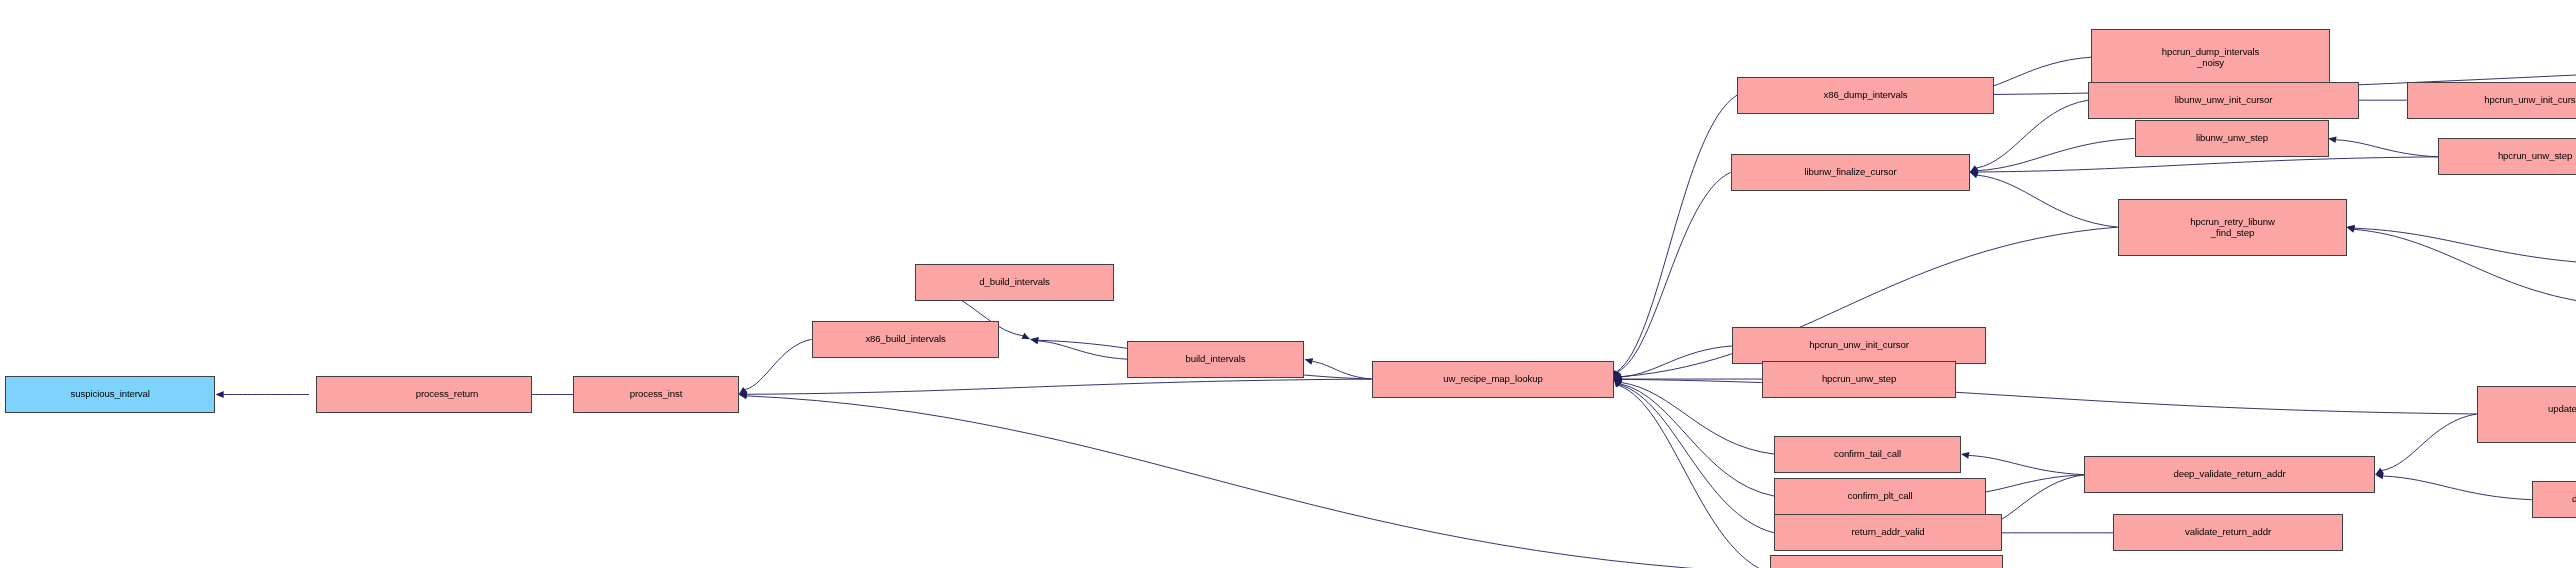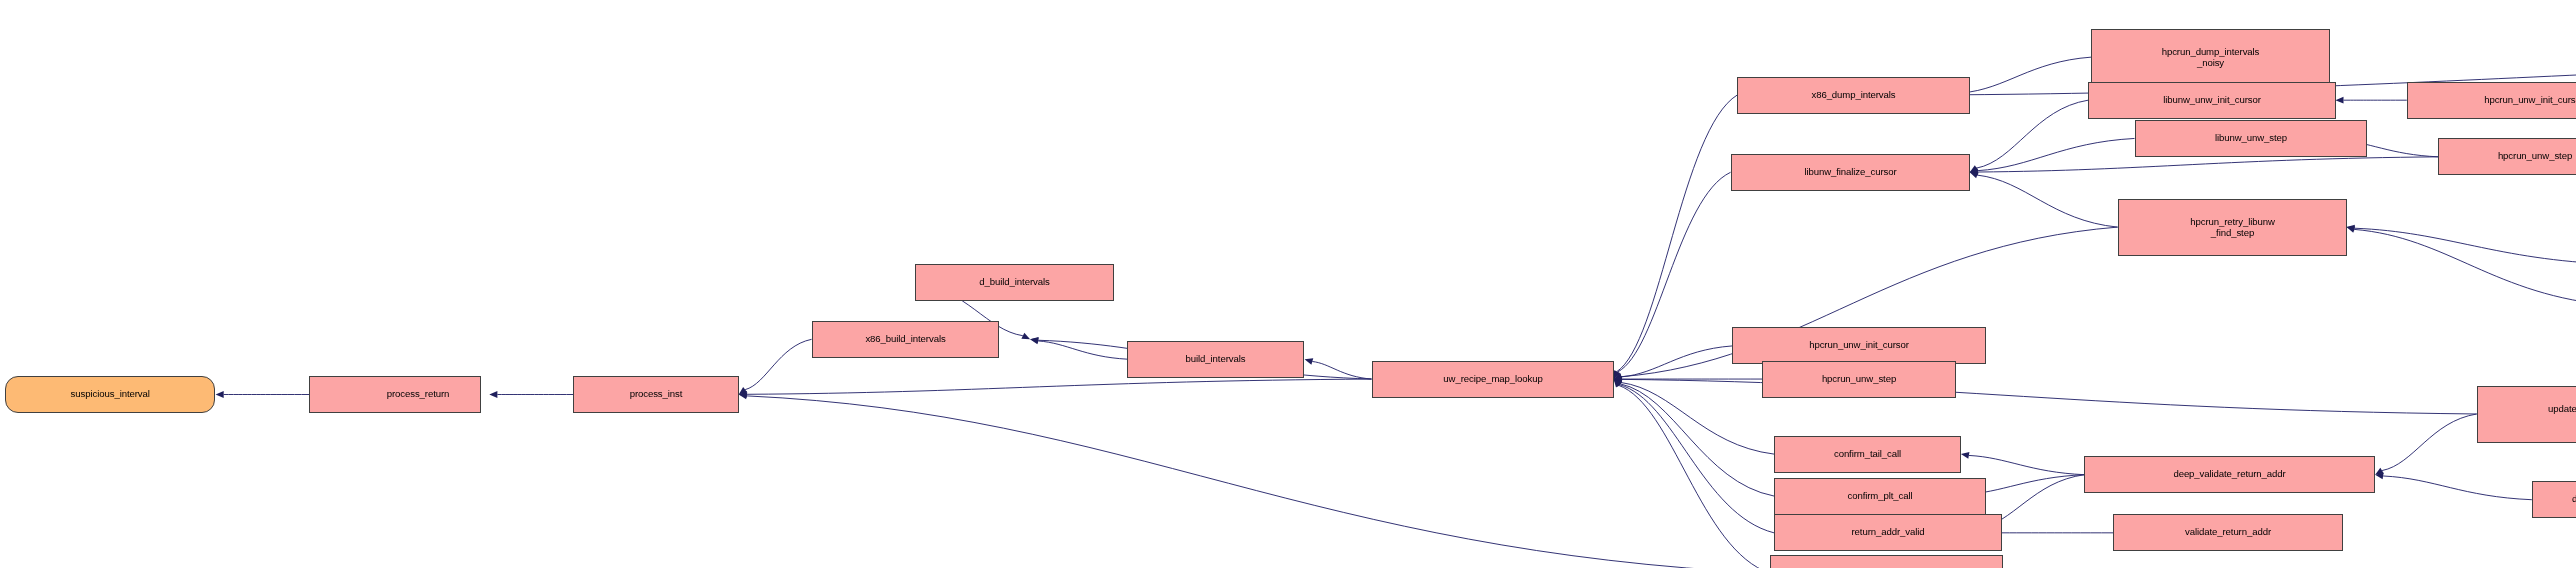--- a/index.html
+++ b/index.html
@@ -3,21 +3,21 @@
 <meta charset="utf-8">
 <style>
   html,body{margin:0;padding:0;background:#ffffff;}
   body{font-family:"Liberation Sans", sans-serif;}
   #graph-root{position:relative;width:2576px;height:569px;background:#ffffff;overflow:hidden;}
   svg#edges{position:absolute;left:0;top:0;width:2576px;height:569px;}
   .node{position:absolute;box-sizing:border-box;display:flex;align-items:center;justify-content:center;
         background:#fca5a5;border:0.7px solid #404040;color:#000000;
         font-family:"Liberation Sans", sans-serif;font-size:9.6px;line-height:10.3px;
         text-align:center;white-space:pre-line;letter-spacing:-0.1px;}
-  .node.root{background:#fdba74;border-color:#404040;border-radius:13px;}
+  .node.root{background:#7dd3fc;border-color:#404040;}
   .edge{stroke:#2a2a6e;stroke-width:1.3px;fill:none;}
   .arrow{fill:#1f1f5c;stroke:none;}
 </style>
 </head>
 <body>
 
 <div id="graph-root">
   <svg id="edges" viewBox="0 0 3501 773">
       <path class="edge" d="M 420 536 C 362.85 536, 341.26 536, 304 536"></path>
       <polygon class="arrow" points="293,536 304,531.4 304,540.6"></polygon>
@@ -141,32 +141,32 @@
       <polygon class="arrow" points="2677,724 2684.7352071108653,714.9266009152014 2688.891608506826,723.1341783553268"></polygon>
       <path class="edge" d="M 3441 679 C 3345.15 674.92, 3308.94 650.13391742594, 3238.8624826978007 646.73391742594"></path>
       <polygon class="arrow" points="3228,645 3239.5875754395574,642.1914246614051 3238.137389956044,651.276410190475"></polygon>
       <path class="edge" d="M 3366 562.5 C 3303.9 572.4, 3280.44 631.1056457905585, 3237.4414652230657 639.3556457905585"></path>
       <polygon class="arrow" points="3228,645 3235.081098917299,635.4073966972765 3239.8018315288323,643.3038948838405"></polygon>
       <path class="edge" d="M 2872 724 C 2784.25 724, 2751.1 724, 2688 724"></path>
       <polygon class="arrow" points="2677,724 2688,719.4 2688,728.6"></polygon>
     </svg>
   <div id="node-layer">
       <div class="node root" style="left: 5.2px; top: 376px; width: 210px; height: 37px;"><span>suspicious_interval</span></div>
-      <div class="node" style="left: 309px; top: 376px; width: 172px; height: 37px; padding-left: 46px;"><span>process_return</span></div>
+      <div class="node" style="left: 316px; top: 376px; width: 216px; height: 37px; padding-left: 46px;"><span>process_return</span></div>
       <div class="node" style="left: 573px; top: 376px; width: 166px; height: 37px;"><span>process_inst</span></div>
       <div class="node" style="left: 812px; top: 321px; width: 187px; height: 37px;"><span>x86_build_intervals</span></div>
       <div class="node" style="left: 915px; top: 264px; width: 199px; height: 37px;"><span>d_build_intervals</span></div>
       <div class="node" style="left: 1127px; top: 341px; width: 177px; height: 37px;"><span>build_intervals</span></div>
       <div class="node" style="left: 1372px; top: 361px; width: 242px; height: 37px;"><span>uw_recipe_map_lookup</span></div>
-      <div class="node" style="left: 1737px; top: 77px; width: 233px; height: 37px;"><span>x86_dump_intervals</span></div>
+      <div class="node" style="left: 1737px; top: 77px; width: 257px; height: 37px;"><span>x86_dump_intervals</span></div>
       <div class="node" style="left: 2091px; top: 29px; width: 239px; height: 57px;"><span>hpcrun_dump_intervals
 _noisy</span></div>
-      <div class="node" style="left: 2088px; top: 82px; width: 248px; height: 37px;"><span>libunw_unw_init_cursor</span></div>
+      <div class="node" style="left: 2088px; top: 82px; width: 271px; height: 37px;"><span>libunw_unw_init_cursor</span></div>
       <div class="node" style="left: 2407px; top: 82px; width: 254px; height: 37px;"><span>hpcrun_unw_init_cursor</span></div>
-      <div class="node" style="left: 2135px; top: 120px; width: 232px; height: 37px; text-align: center;"><span>libunw_unw_step</span></div>
+      <div class="node" style="left: 2135px; top: 120px; width: 194px; height: 37px; text-align: center;"><span>libunw_unw_step</span></div>
       <div class="node" style="left: 2438px; top: 138px; width: 194px; height: 37px;"><span>hpcrun_unw_step</span></div>
       <div class="node" style="left: 1731px; top: 154px; width: 239px; height: 37px;"><span>libunw_finalize_cursor</span></div>
       <div class="node" style="left: 2118px; top: 199px; width: 229px; height: 57px;"><span>hpcrun_retry_libunw
 _find_step</span></div>
       <div class="node" style="left: 1732px; top: 327px; width: 254px; height: 37px;"><span>hpcrun_unw_init_cursor</span></div>
       <div class="node" style="left: 1762px; top: 361px; width: 194px; height: 37px;"><span>hpcrun_unw_step</span></div>
       <div class="node" style="left: 2477px; top: 386px; width: 224px; height: 57px;"><span>update_cursor_with
 _troll</span></div>
       <div class="node" style="left: 1774px; top: 436px; width: 187px; height: 37px;"><span>confirm_tail_call</span></div>
       <div class="node" style="left: 1774px; top: 478px; width: 212px; height: 37px; align-items: center;"><span>confirm_plt_call</span></div>

